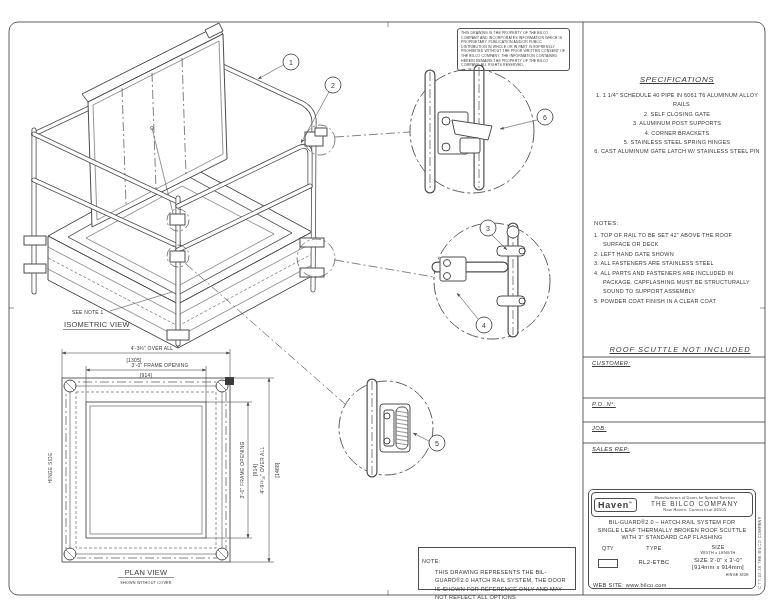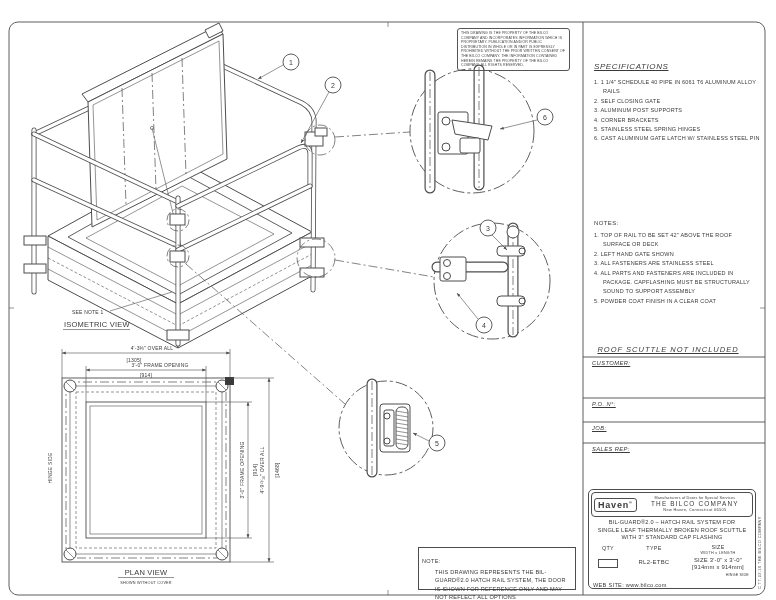--- a/index.html
+++ b/index.html
@@ -272,40 +272,40 @@
     </g>
 
     <line x1="583" y1="357" x2="765" y2="357" class="t"></line>
     <line x1="583" y1="398" x2="765" y2="398" class="t"></line>
     <line x1="583" y1="422" x2="765" y2="422" class="t"></line>
     <line x1="583" y1="443" x2="765" y2="443" class="t"></line>
   </svg>
 
   <div class="abs disclaimer" style="left:457px;top:28px;width:113px;">THIS DRAWING IS THE PROPERTY OF THE BILCO COMPANY AND INCORPORATES INFORMATION WHICH IS PROPRIETARY. PUBLICATION AND/OR PUBLIC DISTRIBUTION IN WHOLE OR IN PART IS EXPRESSLY PROHIBITED WITHOUT THE PRIOR WRITTEN CONSENT OF THE BILCO COMPANY. THE INFORMATION CONTAINED HEREIN REMAINS THE PROPERTY OF THE BILCO COMPANY. ALL RIGHTS RESERVED.</div>
 
-  <div class="abs" style="left:594px;top:62px;width:166px;">
+  <div class="abs" style="left:594px;top:75px;width:166px;text-align:center;">
     <div class="spec-title">SPECIFICATIONS</div>
     <div class="li">1. 1 1/4" SCHEDULE 40 PIPE IN 6061 T6 ALUMINUM ALLOY RAILS</div>
     <div class="li">2. SELF CLOSING GATE</div>
     <div class="li">3. ALUMINUM POST SUPPORTS</div>
     <div class="li">4. CORNER BRACKETS</div>
     <div class="li">5. STAINLESS STEEL SPRING HINGES</div>
     <div class="li">6. CAST ALUMINUM GATE LATCH W/ STAINLESS STEEL PIN</div>
   </div>
 
   <div class="abs" style="left:594px;top:220px;width:166px;">
     <div class="notes-title">NOTES:</div>
     <div class="li">1. TOP OF RAIL TO BE SET 42" ABOVE THE ROOF SURFACE OR DECK</div>
     <div class="li">2. LEFT HAND GATE SHOWN</div>
     <div class="li">3. ALL FASTENERS ARE STAINLESS STEEL</div>
     <div class="li">4. ALL PARTS AND FASTENERS ARE INCLUDED IN PACKAGE. CAPFLASHING MUST BE STRUCTURALLY SOUND TO SUPPORT ASSEMBLY</div>
     <div class="li">5. POWDER COAT FINISH IN A CLEAR COAT</div>
   </div>
 
-  <div class="abs scuttle" style="left:584px;top:345px;width:168px;">ROOF SCUTTLE NOT INCLUDED</div>
+  <div class="abs scuttle" style="left:596px;top:345px;width:168px;">ROOF SCUTTLE NOT INCLUDED</div>
 
   <div class="abs form-label" style="left:592px;top:360px;">CUSTOMER:</div>
   <div class="abs form-label" style="left:592px;top:401px;">P.O. N°:</div>
   <div class="abs form-label" style="left:592px;top:425px;">JOB:</div>
   <div class="abs form-label" style="left:592px;top:446px;">SALES REP:</div>
 
   <div class="abs tblock" style="left:588px;top:489px;width:168px;height:100px;">
     <div class="tb-head">
       <div class="tb-logo"><span>Haven</span><sup>®</sup></div>
       <div class="tb-co">

